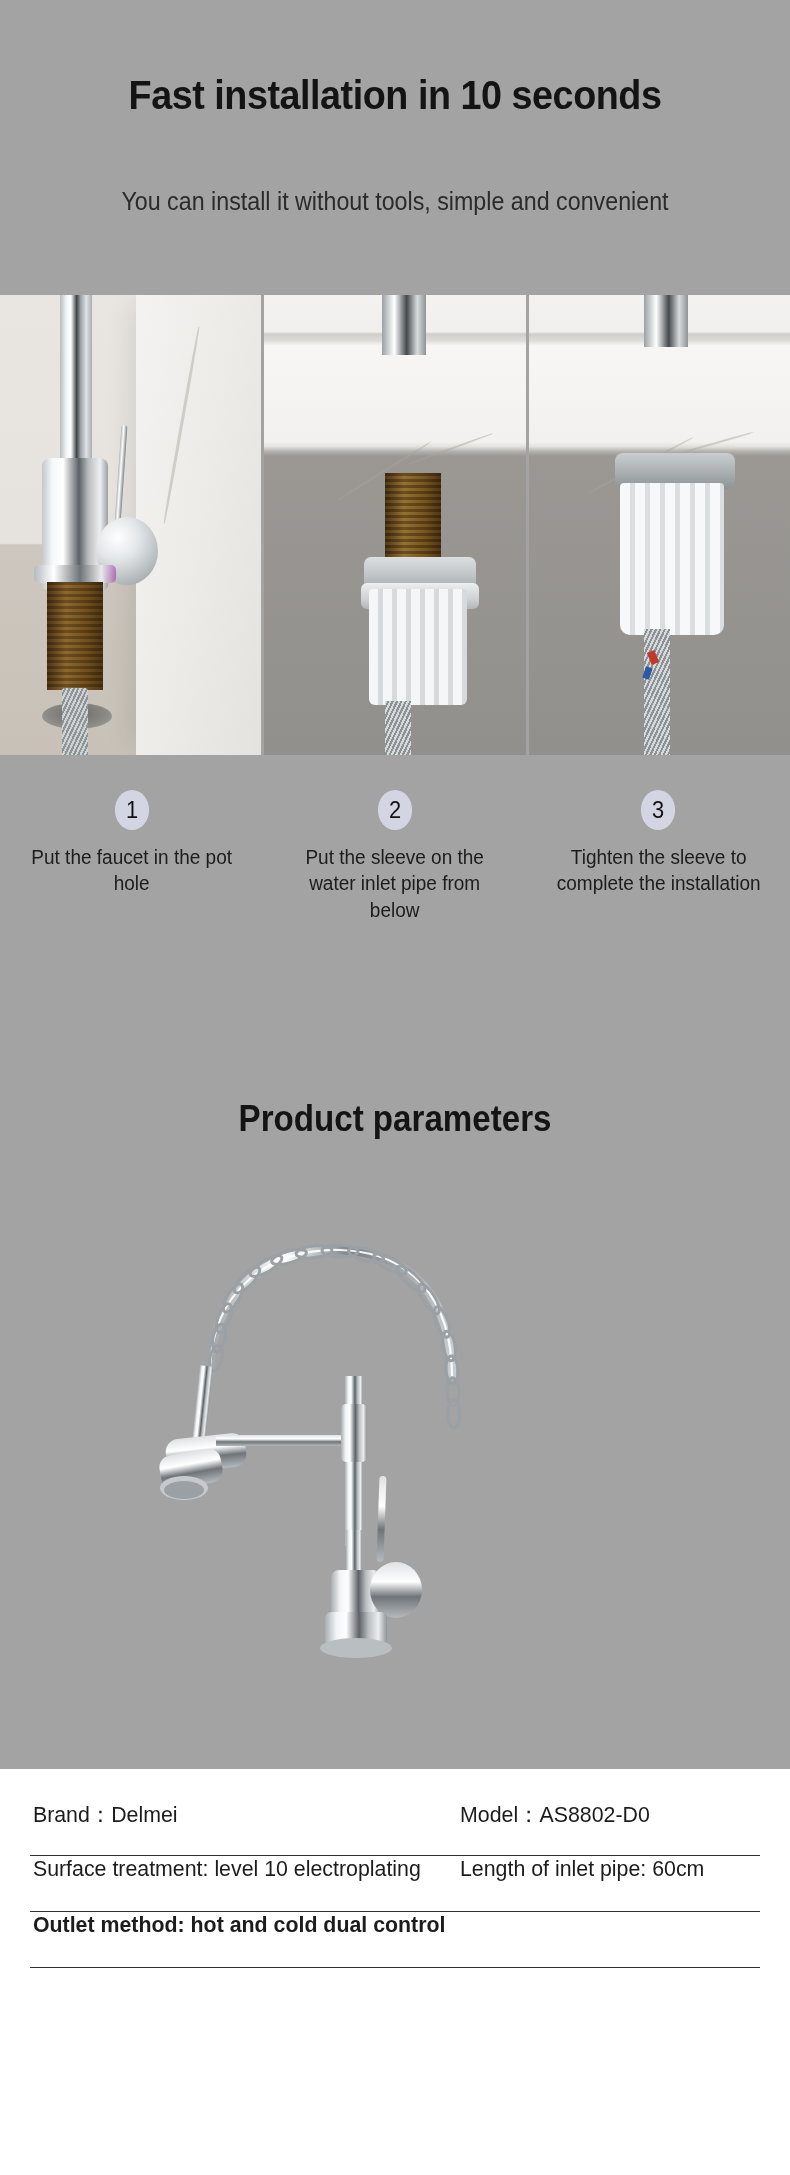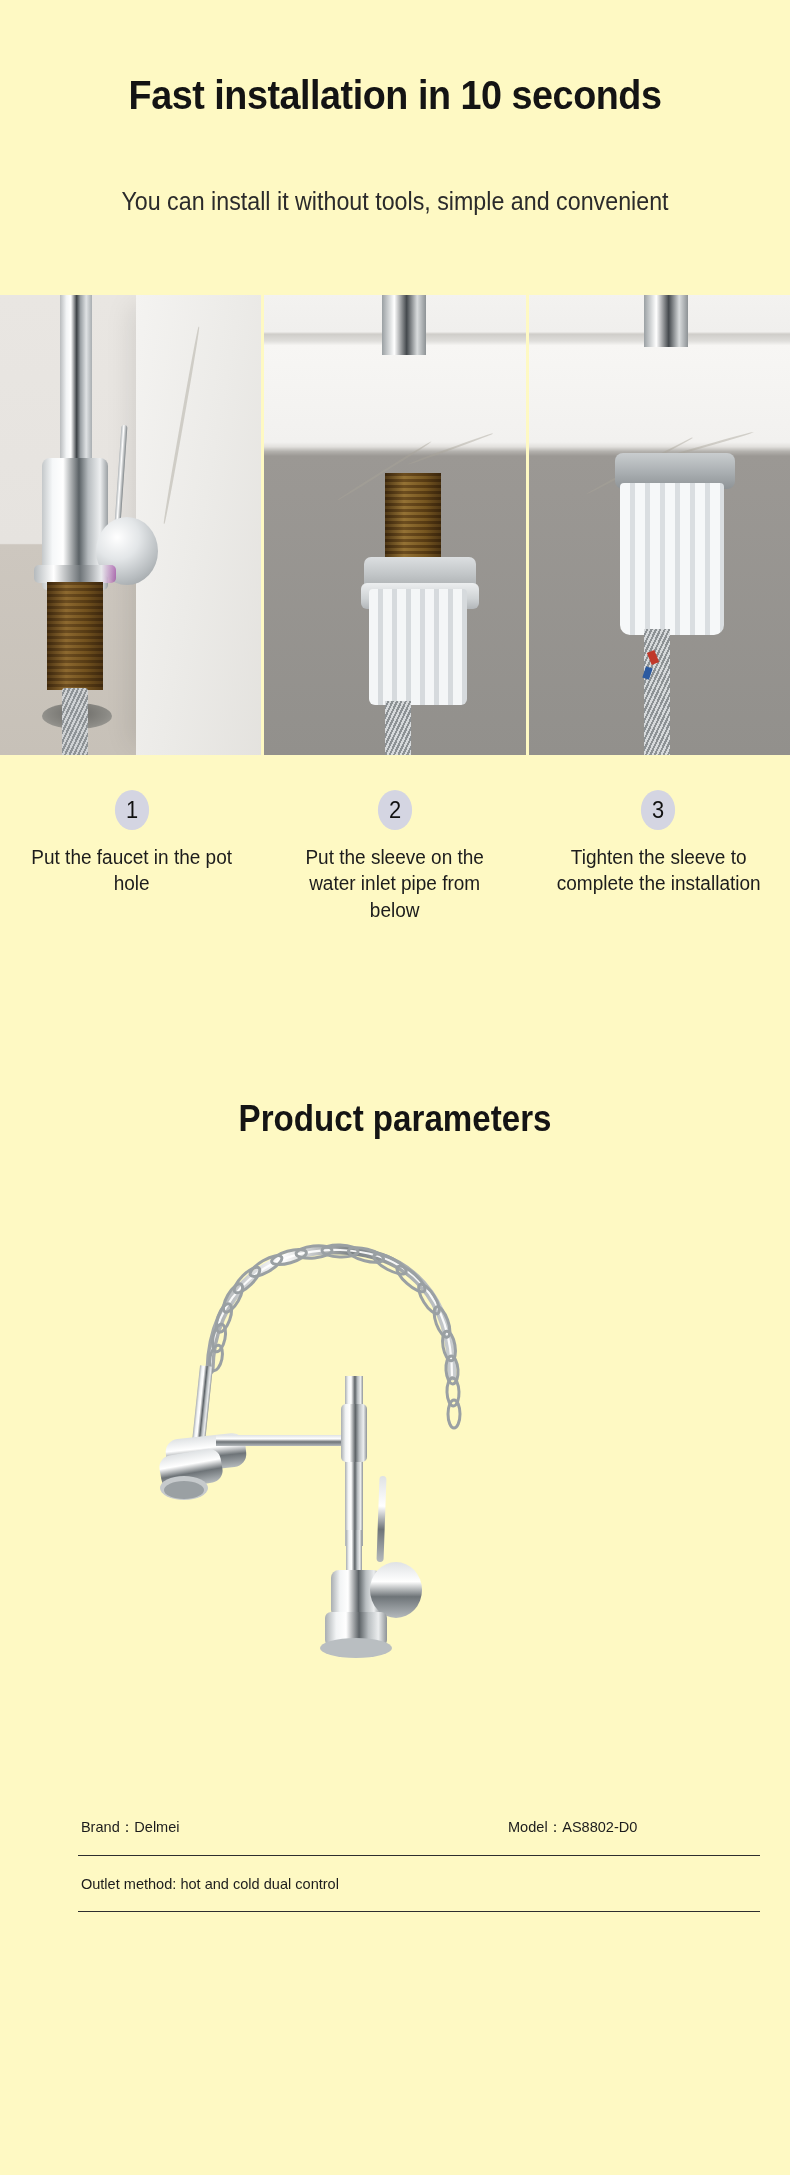--- a/index.html
+++ b/index.html
@@ -9,22 +9,22 @@
     height: 2175px;
     background: #ffffff;
     font-family: "Liberation Sans", "DejaVu Sans", sans-serif;
     color: #1a1a1a;
     overflow: hidden;
   }
 
   .page {
     position: relative;
     width: 790px;
-    height: 2175px;
-    background: #fef9c3;
+    height: 1769px;
+    background: #a3a3a3;
   }
 
   
   .hero-title {
     position: absolute;
     top: 74px;
     left: 0;
     width: 790px;
     text-align: center;
     font-size: 41px;
@@ -266,28 +266,27 @@
 
   
   .spec-table {
     position: absolute;
     top: 1800px;
     left: 30px;
     width: 730px;
   }
   .spec-row {
     display: flex;
-    align-items: center;
+    align-items: flex-start;
     height: 56px;
     border-bottom: 1.4px solid #2e2e2e;
-    font-size: 15px;
+    font-size: 22px;
     color: #1c1c1c;
-    margin-left: 48px;
-  }
-  .spec-row:last-child { border-bottom: 1.4px solid #2e2e2e; }
+  }
+  .spec-row:last-child { border-bottom: 1.4px solid #2e2e2e; font-weight: bold; }
   .spec-cell-left { width: 430px; padding-left: 3px; transform: scaleX(0.97); transform-origin: left center; }
   .spec-cell-right { flex: 1; transform: scaleX(0.97); transform-origin: left center; }
 </style>
 </head>
 <body>
 
 <div class="page">
 
   <div class="hero-title">Fast installation in 10 seconds</div>
 
@@ -437,20 +436,24 @@
 
   <div class="spec-table">
 
     <div class="spec-row">
       <div class="spec-cell-left">Brand：Delmei</div>
       <div class="spec-cell-right">Model：AS8802-D0</div>
     </div>
 
 
 
+    <div class="spec-row">
+      <div class="spec-cell-left">Surface treatment: level 10 electroplating</div>
+      <div class="spec-cell-right">Length of inlet pipe: 60cm</div>
+    </div>
 
     <div class="spec-row">
       <div class="spec-cell-left">Outlet method: hot and cold dual control</div>
       <div class="spec-cell-right"></div>
     </div>
 
   </div>
 
 </div>
 

